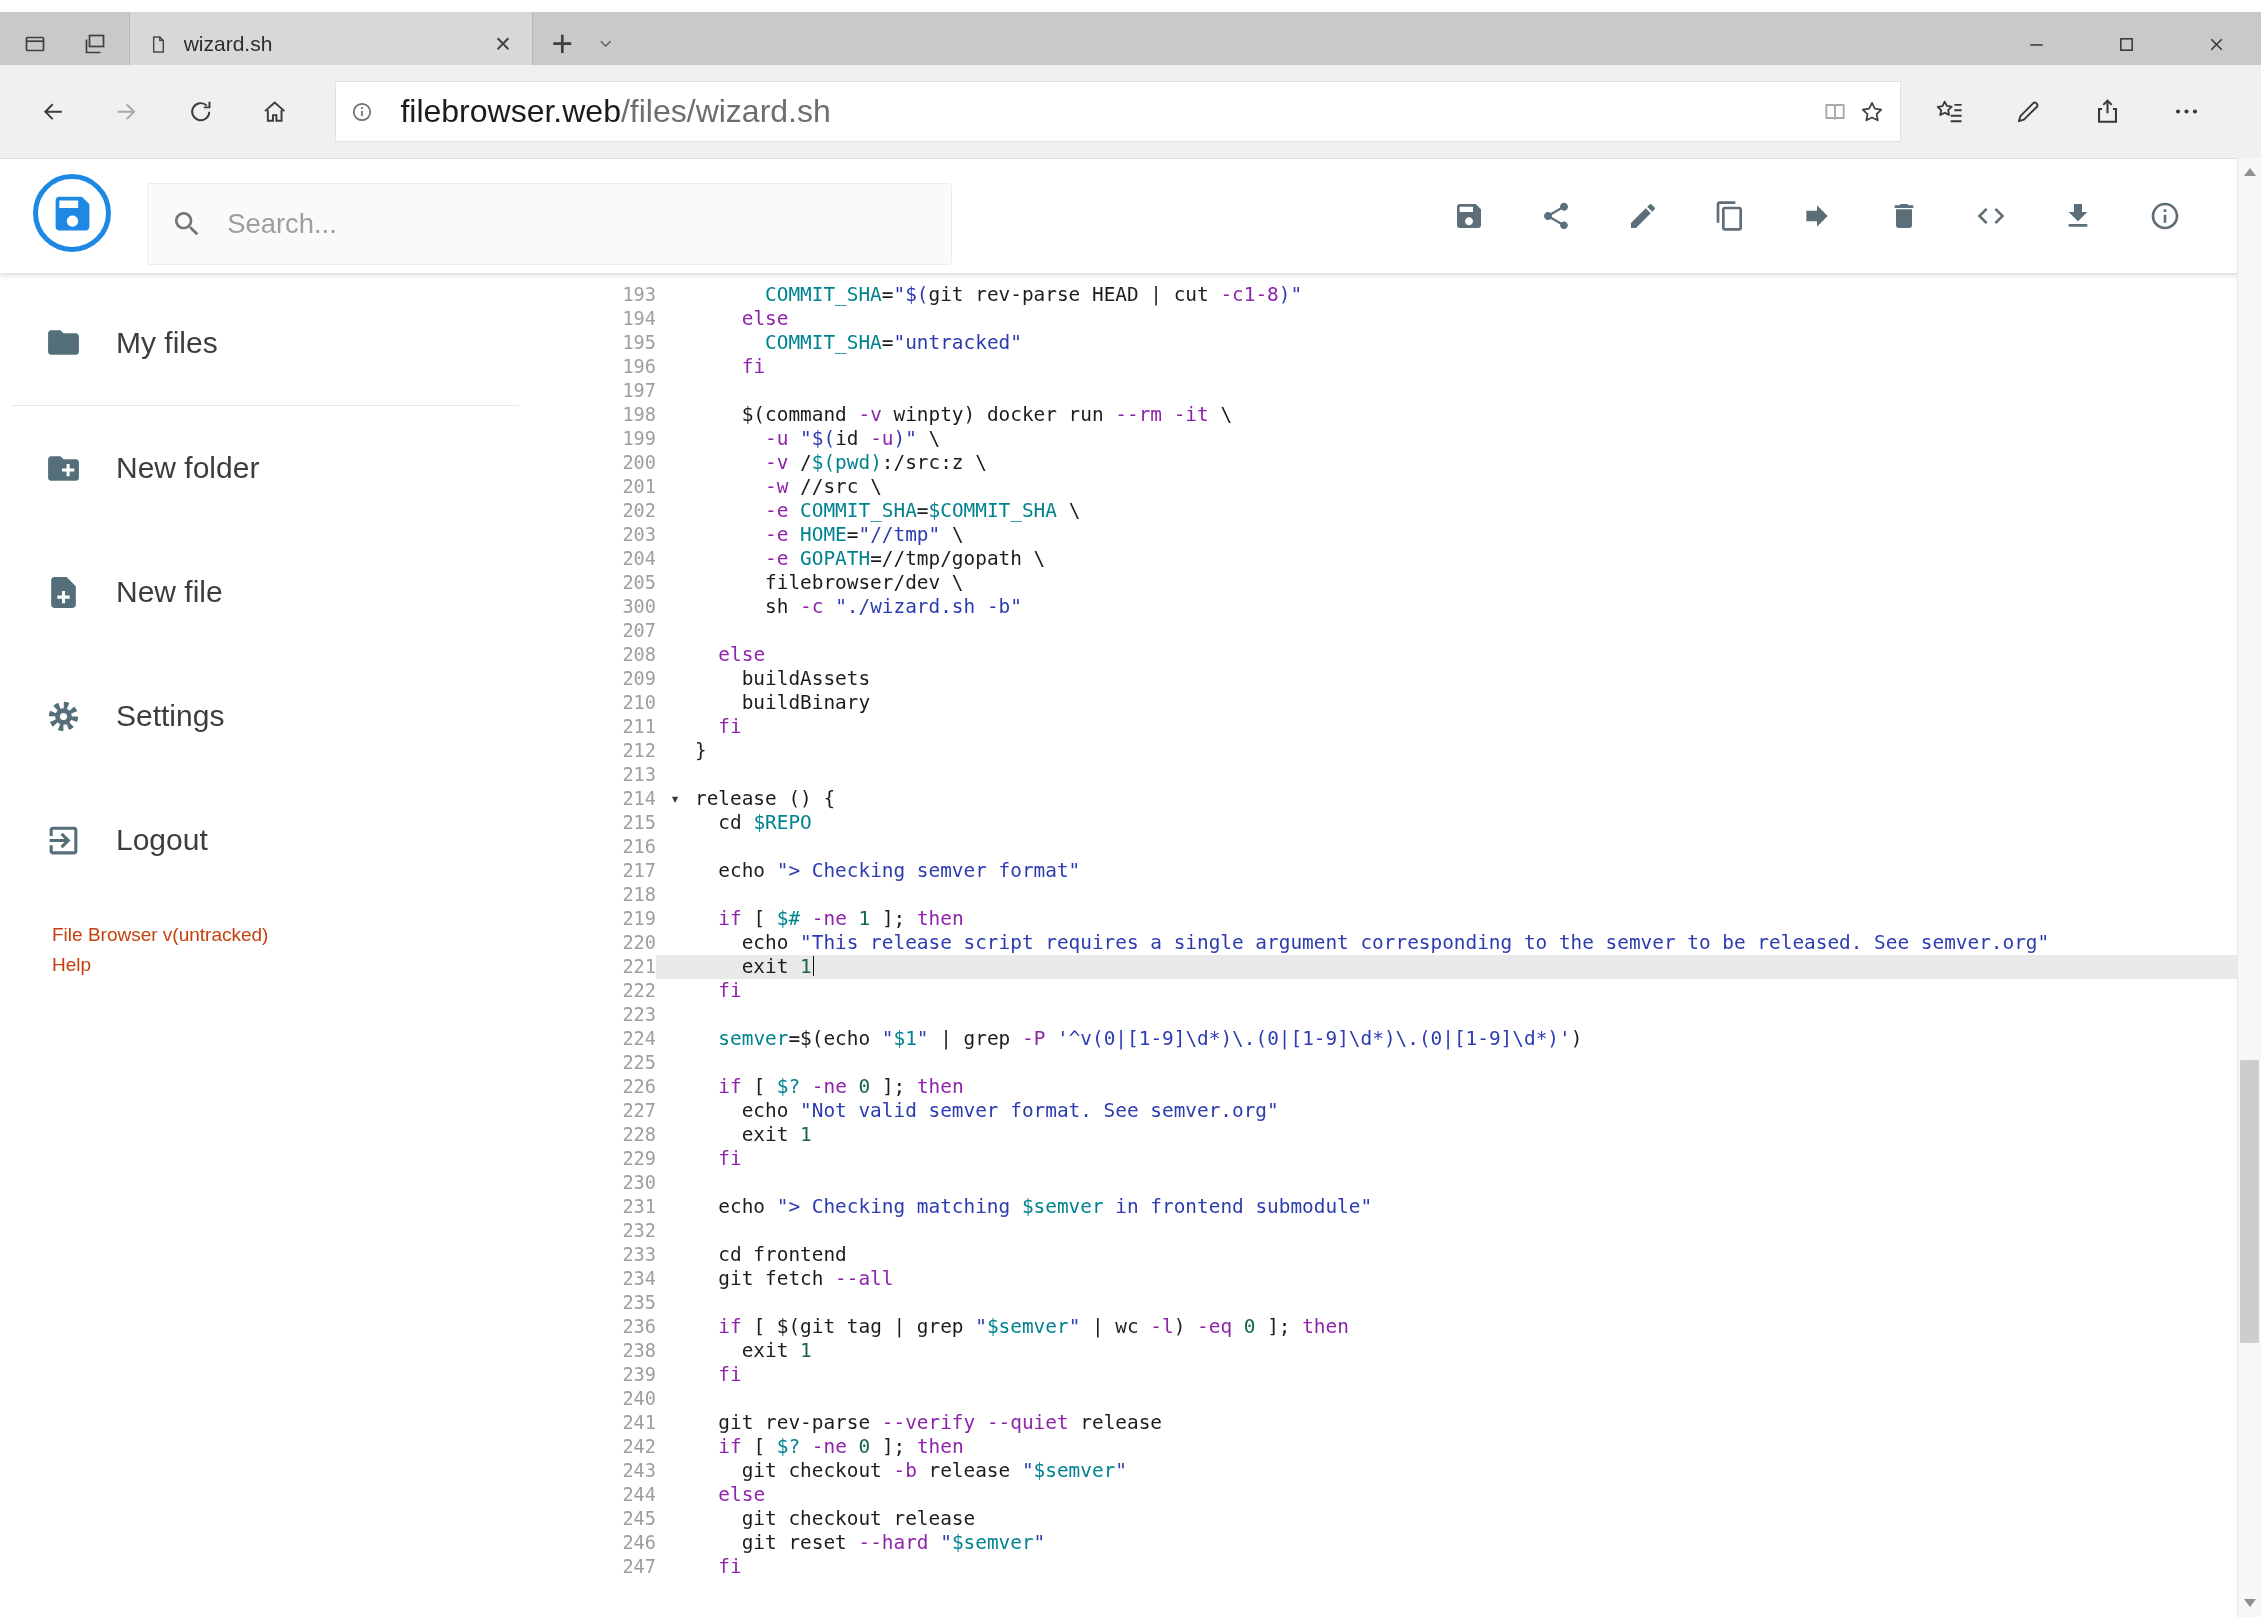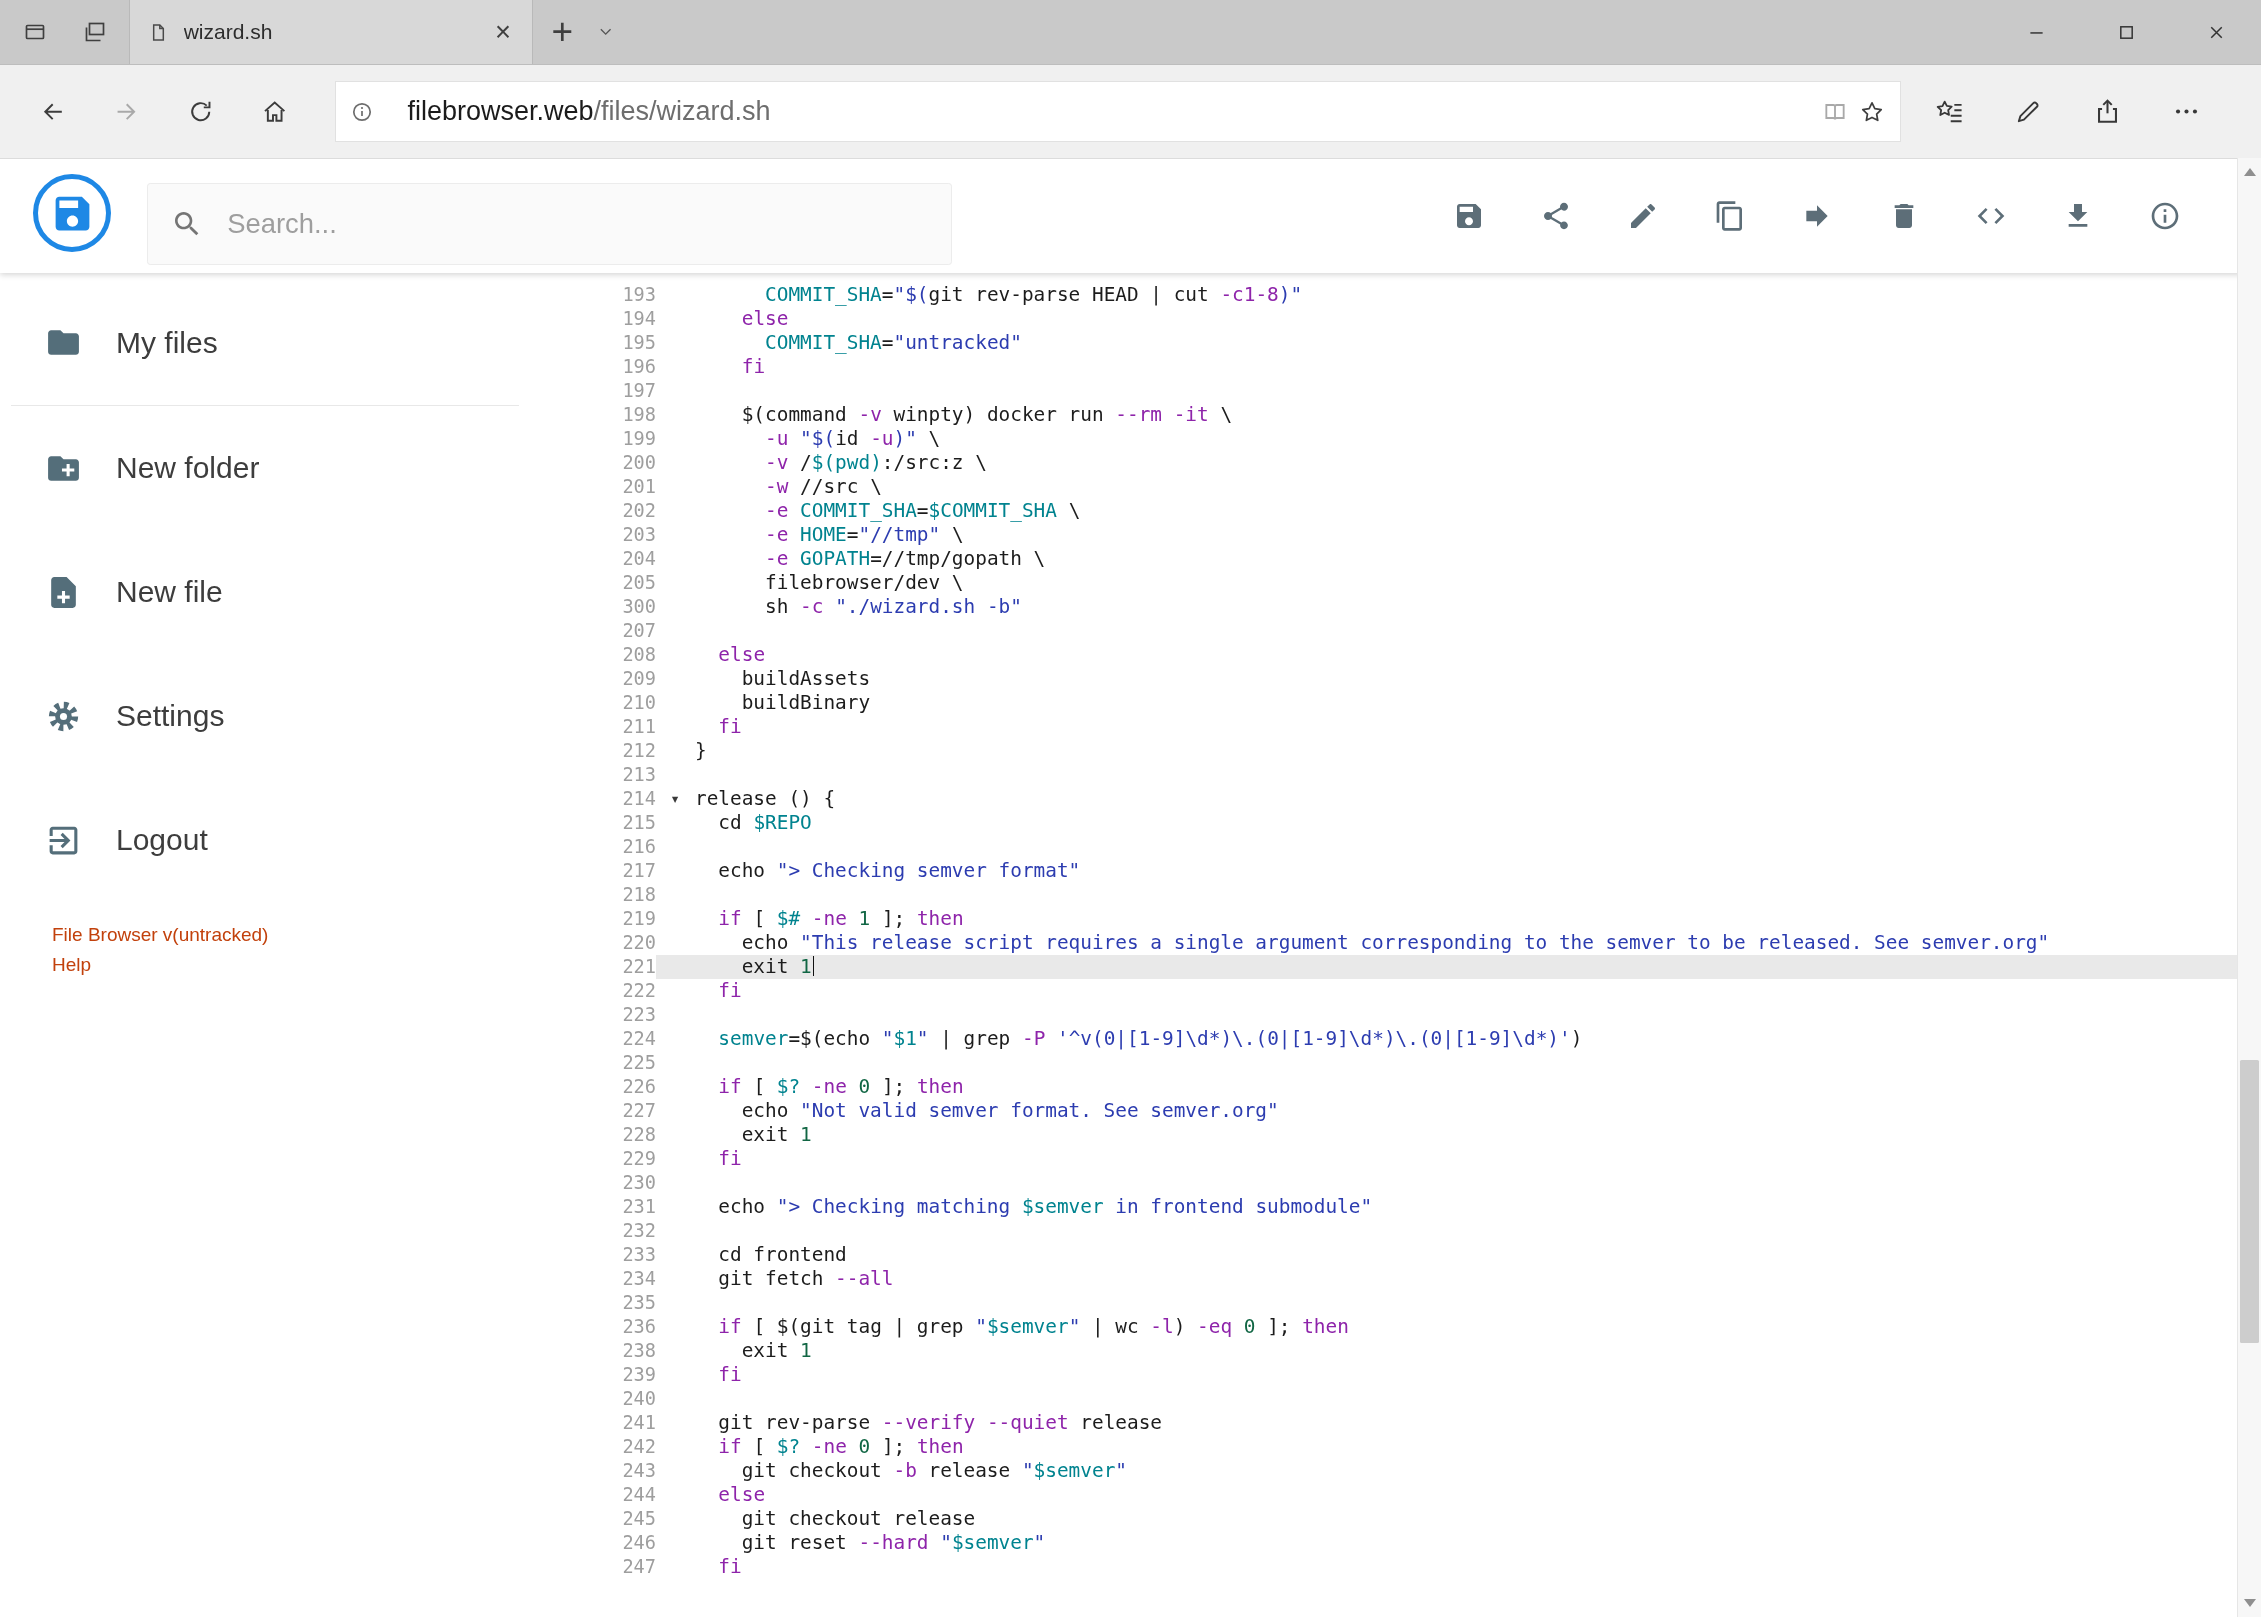--- a/index.html
+++ b/index.html
@@ -11,42 +11,42 @@
   }
   .icon { display:inline-flex; align-items:center; justify-content:center; flex:none; }
   .icon svg { width:100%; height:100%; display:block; }
   .i24{width:19.4px;height:19.4px}.i26{width:21px;height:21px}
   .i30{width:24px;height:24px}.i32{width:26px;height:26px}.i34{width:27.4px;height:27.4px}
   .i36{width:29px;height:29px}.i40{width:32px;height:32px}
   .i56{width:45px;height:45px}
   button{border:none;background:none;padding:0;margin:0;cursor:pointer;font:inherit;color:inherit}
 
   
-  .tabstrip{position:absolute;left:0;top:0;right:0;height:65px;background:#c9c9c9;
+  .tabstrip{position:absolute;left:0;top:12px;right:0;height:65px;background:#c9c9c9;
     border-bottom:0.8px solid #bdbdbd;display:flex;align-items:stretch;z-index:6}
   .strip-icons{display:flex;align-items:center;gap:36px;padding:0 22.6px;color:#3f3f3f}
   .tab{width:404px;display:flex;align-items:center;gap:14.5px;padding:0 18px;
     background:#d8d8d8;border-left:0.8px solid #b9b9b9;border-right:0.8px solid #b9b9b9;color:#4a4a4a}
   .tab-title{flex:1;font-size:21px;color:#2d2d2d;white-space:nowrap;overflow:hidden}
   .tab-close{font-size:27.4px;color:#3f3f3f;line-height:1;padding:0 3.2px}
   .newtab{width:58px;display:flex;align-items:center;justify-content:center;
     font-size:37px;color:#3f3f3f;font-weight:300}
   .tabchev{align-self:center;color:#555;margin-left:4.8px}
   .flexspacer{flex:1}
   .winbtn{width:90px;display:flex;align-items:center;justify-content:center;color:#333}
 
   
   .navbar{position:absolute;left:0;top:65px;right:0;height:94px;background:#f0f0f0;
     border-bottom:0.8px solid #dcdcdc;display:flex;align-items:center;padding:0 16px;z-index:6}
   .navbtn{width:74px;height:74px;display:flex;align-items:center;justify-content:center;color:#3c3c3c}
   .navbtn.disabled{color:#a9a9a9}
   .urlbar{width:1566px;height:61px;margin-left:22.6px;background:#ffffff;border:0.8px solid #e1e1e1;
     display:flex;align-items:center;padding:0 14.5px;gap:11.3px}
   .urlinfo{color:#6d6d6d}
-  .urltext{flex:1;font-size:27px;white-space:nowrap;overflow:hidden;margin-left:22px}
+  .urltext{flex:1;font-size:32px;white-space:nowrap;overflow:hidden;margin-left:15px}
   .urltext .host{color:#1b1b1b}
   .urltext .path{color:#6e6e6e}
   .urlbar .dim{color:#a9a9a9}
   .urlbar .star{color:#3f3f3f}
   .nav-right{display:flex;align-items:center;gap:50px;margin-left:34px;padding-right:11.3px;color:#383838}
 
   
   .appheader{position:absolute;left:0;top:158px;right:0;height:115px;background:#ffffff;
     box-shadow:0 2.4px 5.7px rgba(0,0,0,0.16);z-index:5}
   .logo{position:absolute;left:33px;top:16px;width:78px;height:78px;border-radius:50%;

